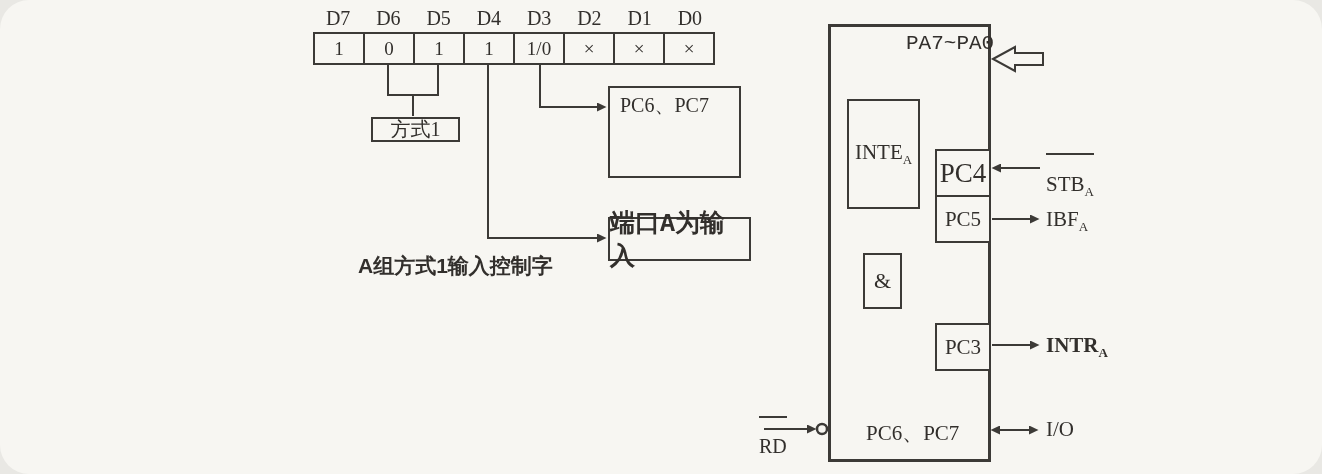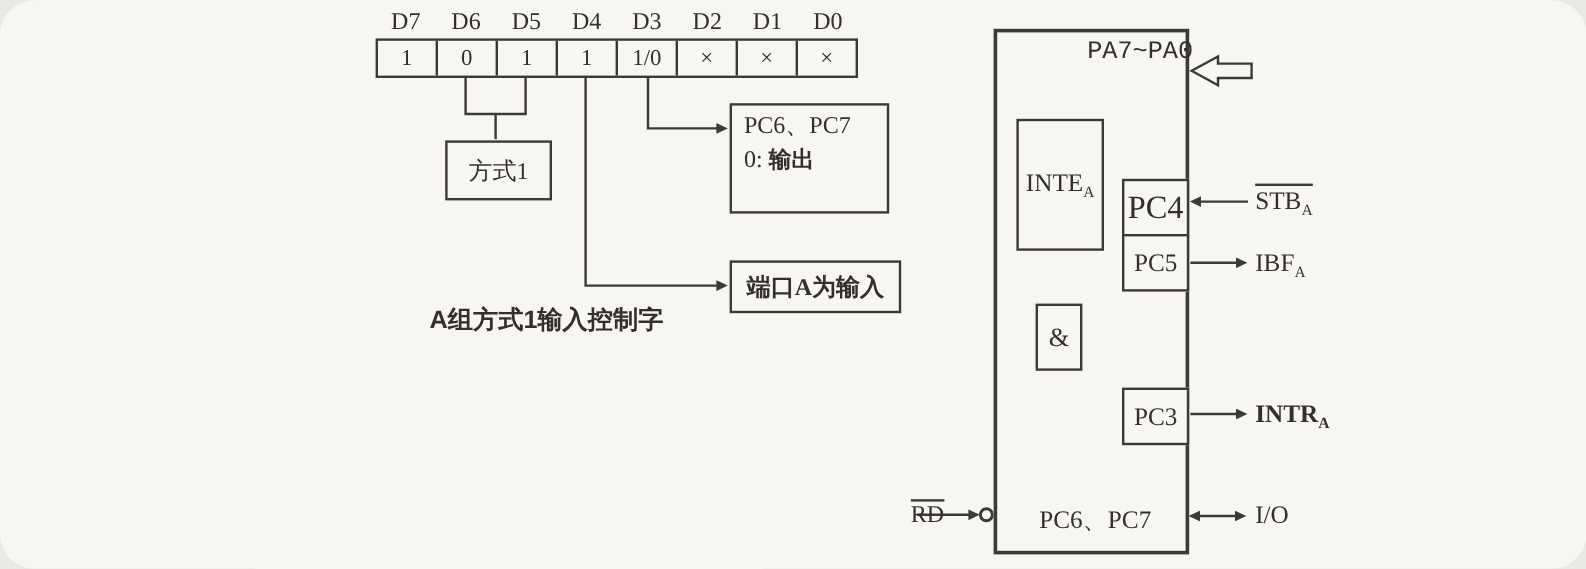--- a/index.html
+++ b/index.html
@@ -33,28 +33,28 @@
     flex: 1; border-right: 2px solid #3c3a37;
     display: flex; align-items: center; justify-content: center;
     font-size: 19px;
   }
   .register .cell:last-child { border-right: none; }
 
   .box {
     position: absolute; border: 2px solid #3c3a37; background: #f7f6f2;
     display: flex; align-items: center; justify-content: center;
   }
-  .mode-box { left: 371px; top: 117px; width: 89px; height: 50px; font-size: 20px; }
+  .mode-box { left: 371px; top: 117px; width: 89px; height: 25px; font-size: 20px; }
   .pc67-box {
     left: 608px; top: 86px; width: 133px; height: 92px;
     display: block; padding: 3px 0 0 10px; font-size: 20px; line-height: 28px;
   }
   .pc67-box b { font-family: "Liberation Sans", "DejaVu Sans", sans-serif; font-size: 19px; }
   .porta-box { left: 608px; top: 217px; width: 143px; height: 44px; font-size: 21px; font-weight: bold; }
-  .porta-box span { font-family: Liberation Serif, serif; font-size: 20px; }
+  .porta-box span { font-family: Liberation Mono, monospace; font-size: 25px; }
   .caption {
     position: absolute; left: 330px; top: 252px;
     font-size: 21px; font-weight: bold;
     font-family: "Liberation Sans", "DejaVu Sans", sans-serif;
     margin-left: 28px;
   }
 
   
   .main-block { left: 828px; top: 24px; width: 163px; height: 438px; border-width: 3px; display: block; }
   .inte-box { left: 847px; top: 99px; width: 73px; height: 110px; font-size: 21px; }
@@ -66,21 +66,21 @@
   .t { position: absolute; font-size: 21px; white-space: nowrap; }
   .pa-label   { left: 906px; top: 32px; font-family: Liberation Mono, monospace; }
   .pc67-pins  { left: 866px; top: 419px; }
   .rd-label   { left: 727px; top: 416px; font-size: 20px; margin-left: 32px; }
   .stb-label  { left: 1046px; top: 153px; }
   .ibf-label  { left: 1046px; top: 207px; }
   .intr-label { left: 1046px; top: 333px; font-weight: bold; }
   .io-label   { left: 1046px; top: 417px; }
 
   .sub { font-size: 13px; vertical-align: -5px; letter-spacing: 0; }
-  .over { display: inline-block; border-top: 2px solid #3c3a37; padding-top: 1px; line-height: 1.05; }
+  .over { display: inline-block; border-top: 2px solid #3c3a37; padding-top: 18px; line-height: 1.05; }
 </style>
 </head>
 <body>
 
 <div class="canvas">
 
   <svg class="wires" viewBox="0 0 1322 474">
     <defs>
       <marker id="arr" markerWidth="10" markerHeight="9" refX="1" refY="4.5" orient="auto" markerUnits="userSpaceOnUse">
         <path d="M0,0 L9.5,4.5 L0,9 Z" fill="#3c3a37"></path>
@@ -136,24 +136,20 @@
     <div class="cell">1/0</div>
     <div class="cell">×</div>
     <div class="cell">×</div>
     <div class="cell">×</div>
   </div>
 
   <div class="box mode-box">方式1</div>
 
   <div class="box pc67-box">
     <div>PC6、PC7</div>
-    <div>
-      <span>0:</span>
-      <b>输出</b>
-    </div>
   </div>
 
   <div class="box porta-box">
     <span>端口A为输入</span>
   </div>
 
   <div class="caption">A组方式1输入控制字</div>
 
   <div class="box main-block"></div>
 

